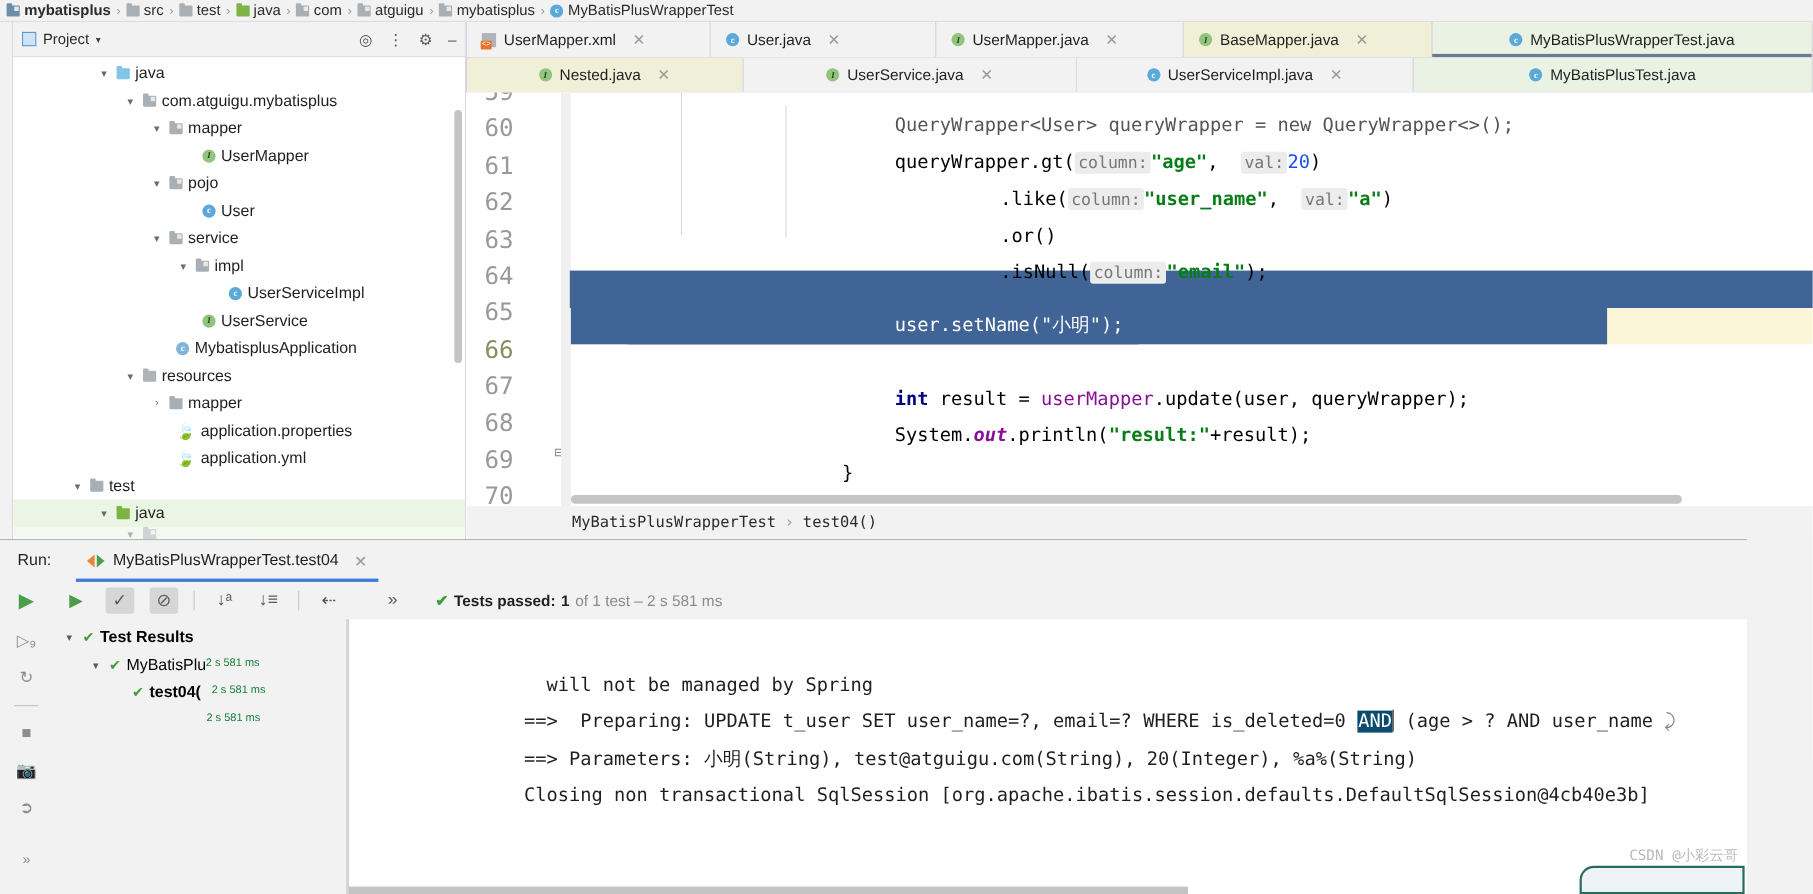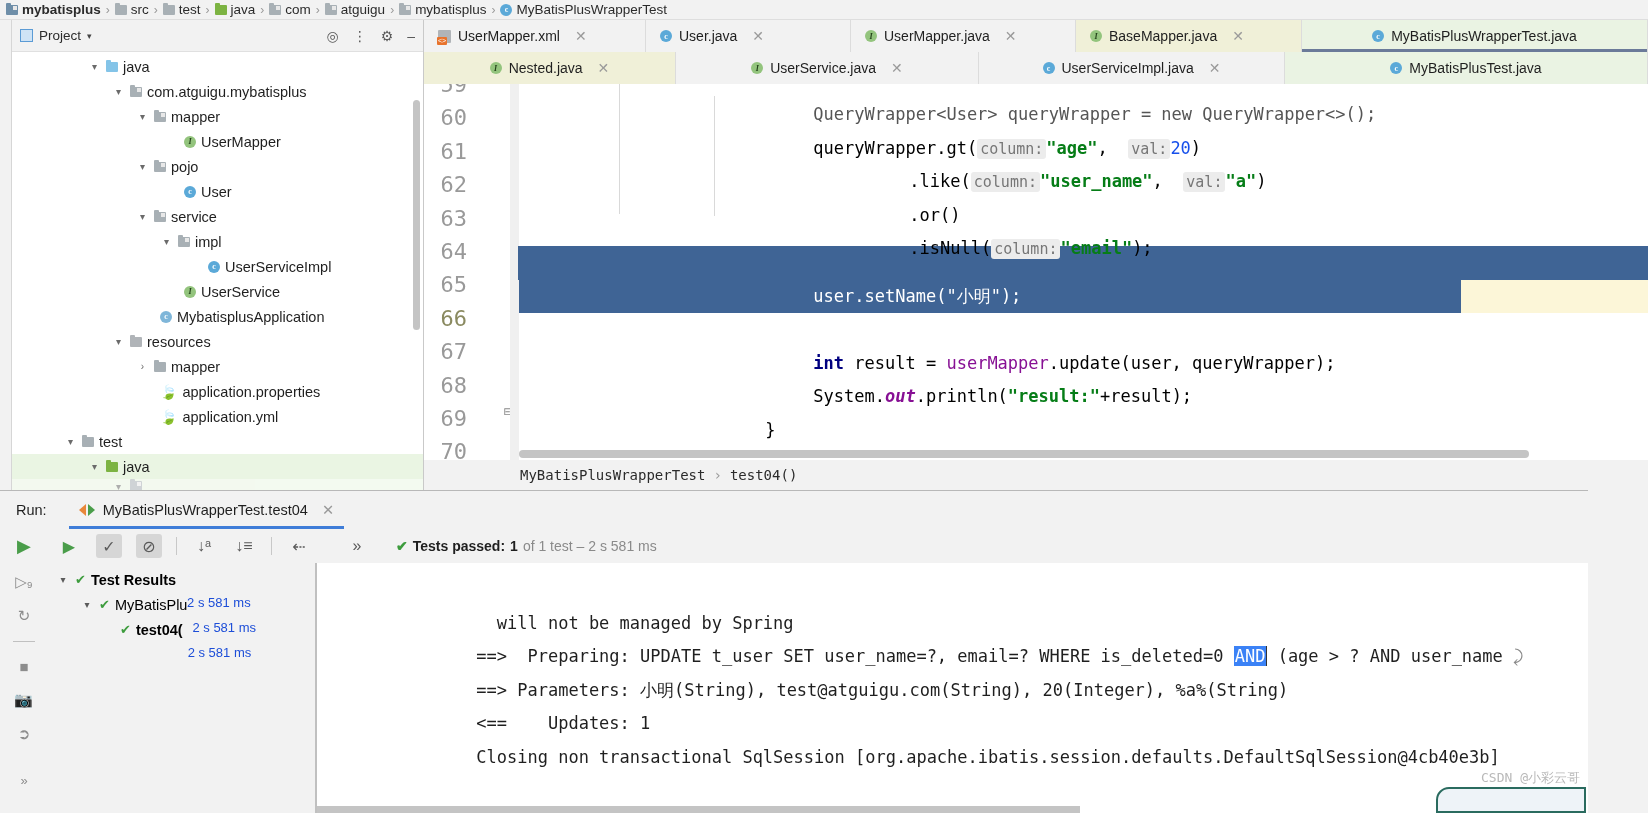--- a/index.html
+++ b/index.html
@@ -123,26 +123,26 @@
   .status { display:flex; align-items:center; gap:5px; margin-left:12px;}
   .status .chk { color:#3d9c3d; font-weight:bold; }
   .status .b { font-weight:bold; }
   .status .g { color:#8a8a8a; }
   .run-split { flex:1; display:flex; }
   .tests-tree { width:268px; background:#f2f2f2; font-size:14.5px; padding-top:4px;
     border-right:1px solid #c0c0c0;}
   .tnode { display:flex; align-items:center; height:25px; gap:5px; white-space:nowrap;}
   .tnode .arw { width:14px; text-align:center; color:#5b5b5b; font-size:10px;}
   .tnode .chk { color:#3d9c3d; font-size:13px;}
-  .tnode .ms { color:#1d4ed8; font-size:13px; margin-left:6px;margin-top:45px;}
+  .tnode .ms { color:#15803d; font-size:10px; margin-left:6px;margin-top:45px;}
   .console { flex:1; background:#fff; border-left:1px solid #c0c0c0; position:relative;
     font-family:"DejaVu Sans Mono", monospace; font-size:17px; color:#1f1f1f;
     padding:10px 0 0 16px; overflow:hidden;}
   .coline { white-space:pre; height:33.5px; line-height:33.5px; }
-  .hl-and { background:#3b82f6; color:#fff; padding:0 1px; }
+  .hl-and { background:#0c4a6e; color:#fff; padding:0 1px; }
   .caret { display:inline-block; width:1px; height:20px; background:#333;
      vertical-align:-4px;}
   .wrapmark { color:#8a8a8a; }
   .console-scroll { position:absolute; left:0; bottom:0; height:7px; width:60%;
     background:#c4c4c4;}
   .watermark { position:absolute; right:8px; bottom:26px; font-size:13px; color:#b9b9b9;}
   .badge-br { position:absolute; right:2px; bottom:0px; width:150px; height:26px;
     background:#eef3f8; border:2px solid #2a6b5f; border-radius:13px 0 0 0;}
 </style>
 </head>
@@ -503,23 +503,20 @@
             <div class="coline">
               <span>  will not be managed by Spring</span>
             </div>
             <div class="coline">
               <span>==&gt;  Preparing: UPDATE t_user SET user_name=?, email=? WHERE is_deleted=0 </span><span class="hl-and">AND</span><span class="caret"></span><span> (age &gt; ? AND user_name </span><span class="wrapmark">⤸</span>
             </div>
             <div class="coline">
               <span>==&gt; Parameters: 小明(String), test@atguigu.com(String), 20(Integer), %a%(String)</span>
             </div>
             <div class="coline">
-              <span>&lt;==    Updates: 1</span>
-            </div>
-            <div class="coline">
               <span>Closing non transactional SqlSession [org.apache.ibatis.session.defaults.DefaultSqlSession@4cb40e3b]</span>
             </div>
             <div class="watermark">CSDN @小彩云哥</div>
             <div class="console-scroll"></div>
             <div class="badge-br"></div>
           </div>
 
         </div>
       </div>
     </div>

